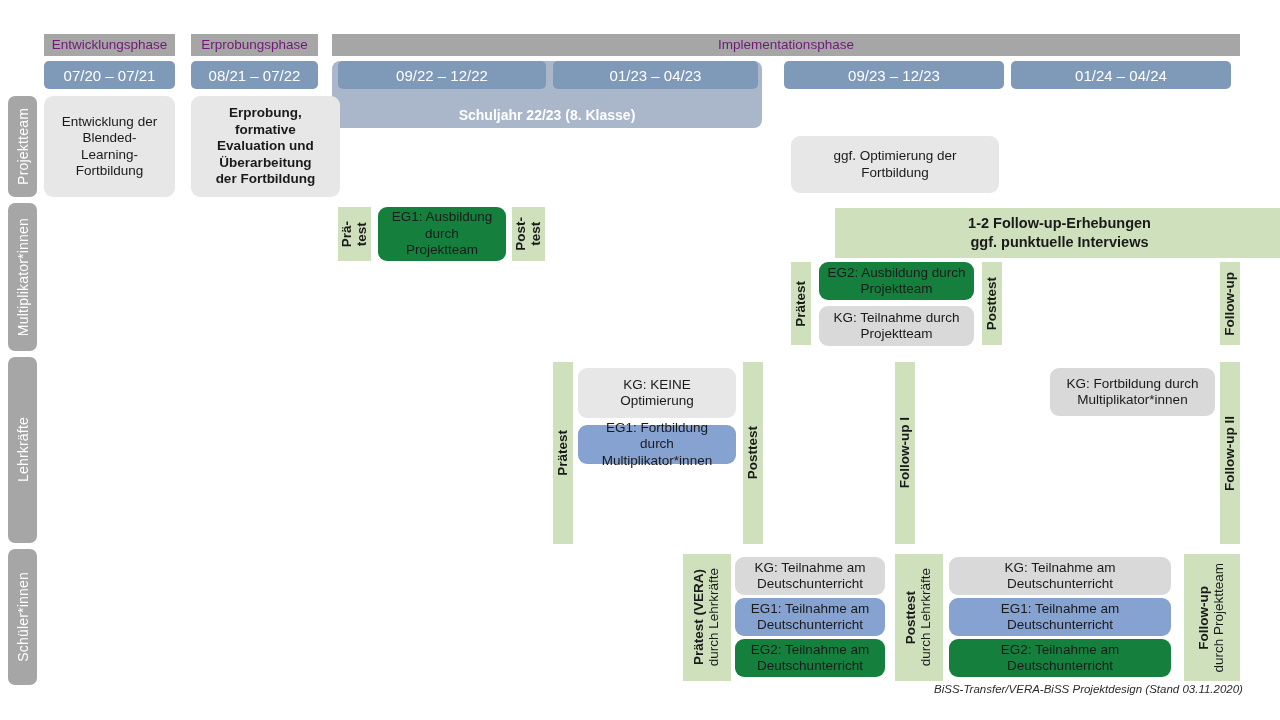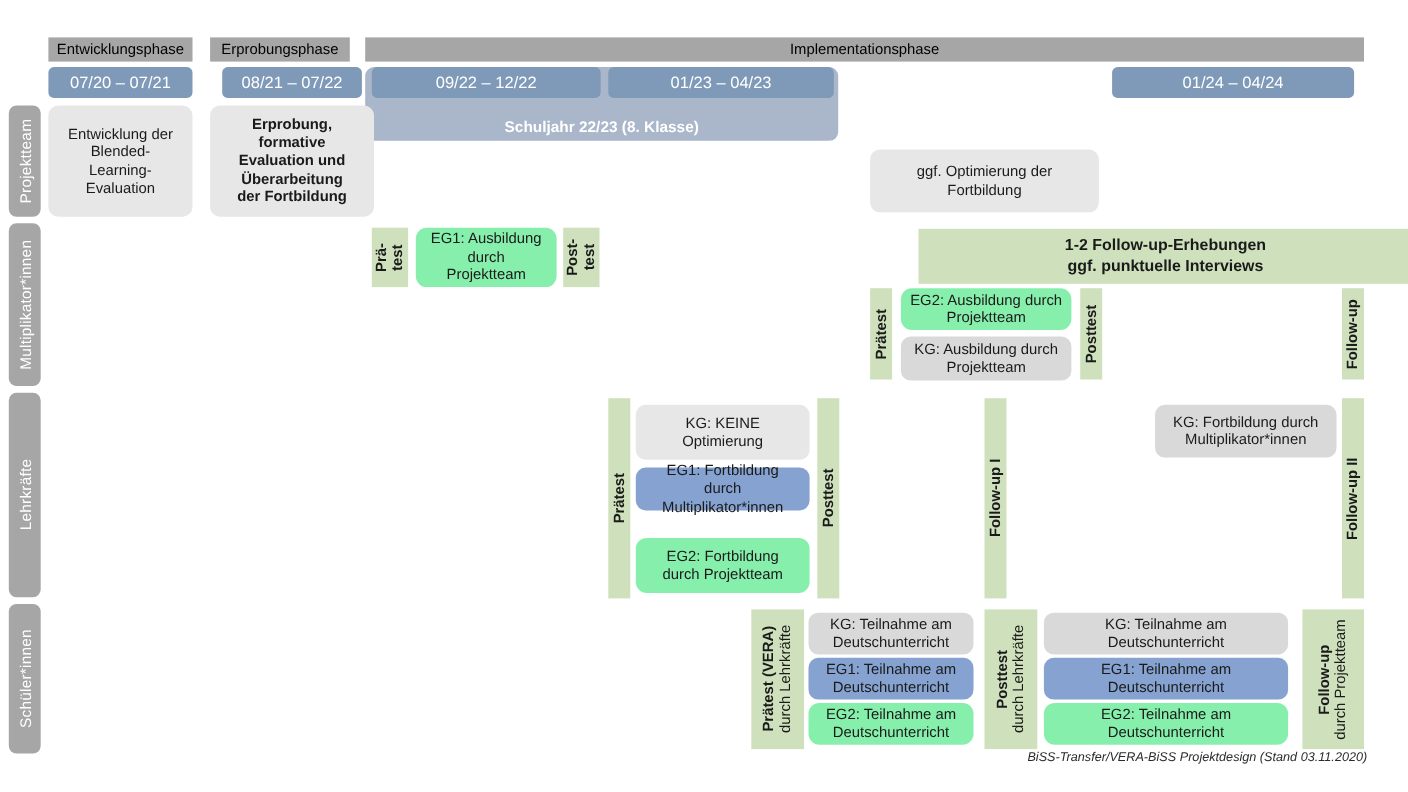--- a/index.html
+++ b/index.html
@@ -18,21 +18,21 @@
     width: 1280px;
     height: 720px;
     overflow: hidden;
     background: #ffffff;
   }
   .abs { position: absolute; box-sizing: border-box; }
 
   
   .phase-bar {
     background: #a6a6a6;
-    color: #000000;
+    color: #701a75;
     font-size: 13.5px;
     display: flex;
     align-items: center;
     justify-content: center;
     text-align: center;
     line-height: 1.1;
   }
   .period {
     background: #7f99b8;
     color: #ffffff;
@@ -78,21 +78,21 @@
     display: flex;
     align-items: center;
     justify-content: center;
     text-align: center;
     font-size: 13.5px;
     line-height: 1.22;
     padding: 2px 6px;
   }
   .card-grey   { background: #e7e7e7; color: #1a1a1a; }
   .card-grey2  { background: #d9d9d9; color: #1a1a1a; }
-  .card-blue-l { background: #86efac; color: #1a1a1a; border-radius: 10px; }
+  .card-blue-l { background: #15803d; color: #1a1a1a; }
   .card-blue-d { background: #85a2d0; color: #1a1a1a; }
 
   .testcol {
     background: #cfe1bc;
     display: flex;
     align-items: center;
     justify-content: center;
   }
   .testcol .vtxt {
     writing-mode: vertical-rl;
@@ -147,42 +147,43 @@
 
   <div class="abs phase-bar" style="left:44px;  top:34px; width:131px; height:22px;">Entwicklungsphase</div>
   <div class="abs phase-bar" style="left:191px; top:34px; width:127px; height:22px;">Erprobungsphase</div>
   <div class="abs phase-bar" style="left:332px; top:34px; width:908px; height:22px;">Implementationsphase</div>
 
   <div class="abs schoolyear-wrap" style="left:332px; top:61px; width:430px; height:67px;">
     <div class="schoolyear-label" style="padding-top:20px;">Schuljahr 22/23 (8. Klasse)</div>
   </div>
 
   <div class="abs period" style="left:44px;  top:61px; width:131px; height:28px;">07/20 – 07/21</div>
-  <div class="abs period" style="left:202px; top:61px; width:127px; height:28px;">08/21 – 07/22</div>
+  <div class="abs period" style="left:191px; top:61px; width:127px; height:28px;">08/21 – 07/22</div>
   <div class="abs period" style="left:338px; top:61px; width:208px; height:28px;">09/22 – 12/22</div>
   <div class="abs period" style="left:553px; top:61px; width:205px; height:28px;">01/23 – 04/23</div>
+  <div class="abs period" style="left:784px; top:61px; width:220px; height:28px;">09/23 – 12/23</div>
   <div class="abs period" style="left:1011px; top:61px; width:220px; height:28px;">01/24 – 04/24</div>
 
   <div class="abs rowlabel" style="left:8px; top:96px; width:29px; height:101px;">
     <span>Projektteam</span>
   </div>
   <div class="abs rowlabel" style="left:8px; top:203px; width:29px; height:148px;">
     <span>Multiplikator*innen</span>
   </div>
   <div class="abs rowlabel" style="left:8px; top:357px; width:29px; height:186px;">
     <span>Lehrkräfte</span>
   </div>
   <div class="abs rowlabel" style="left:8px; top:549px; width:29px; height:136px;">
     <span>Schüler*innen</span>
   </div>
 
   <div class="abs card card-grey two-line" style="left:44px; top:96px; width:131px; height:101px;">Entwicklung der
 Blended-
 Learning-
-Evaluation</div>
+Fortbildung</div>
   <div class="abs card card-grey two-line" style="left:191px; top:96px; width:149px; height:101px;font-weight:bold;">Erprobung,
 formative
 Evaluation und
 Überarbeitung
 der Fortbildung</div>
   <div class="abs card card-grey two-line" style="left:791px; top:136px; width:208px; height:57px;">ggf. Optimierung der
 Fortbildung</div>
 
   <div class="abs testcol" style="left:338px; top:207px; width:33px; height:54px;">
     <div class="vtxt two-line">Prä-
@@ -197,39 +198,37 @@
   </div>
 
   <div class="abs banner two-line" style="left:835px; top:208px; width:449px; height:50px;">1-2 Follow-up-Erhebungen
 ggf. punktuelle Interviews</div>
 
   <div class="abs testcol" style="left:791px; top:262px; width:20px; height:83px;">
     <div class="vtxt">Prätest</div>
   </div>
   <div class="abs card card-blue-l two-line" style="left:819px; top:262px; width:155px; height:38px;">EG2: Ausbildung durch
 Projektteam</div>
-  <div class="abs card card-grey2 two-line" style="left:819px; top:306px; width:155px; height:40px;">KG: Ausbildung durch
+  <div class="abs card card-grey2 two-line" style="left:819px; top:306px; width:155px; height:40px;">KG: Teilnahme durch
 Projektteam</div>
   <div class="abs testcol" style="left:982px; top:262px; width:20px; height:83px;">
     <div class="vtxt">Posttest</div>
   </div>
   <div class="abs testcol" style="left:1220px; top:262px; width:20px; height:83px;">
     <div class="vtxt">Follow-up</div>
   </div>
 
   <div class="abs testcol" style="left:553px; top:362px; width:20px; height:182px;">
     <div class="vtxt">Prätest</div>
   </div>
   <div class="abs card card-grey two-line" style="left:578px; top:368px; width:158px; height:50px;">KG:  KEINE
 Optimierung</div>
   <div class="abs card card-blue-d two-line" style="left:578px; top:425px; width:158px; height:39px;">EG1: Fortbildung
 durch
 Multiplikator*innen</div>
-  <div class="abs card card-blue-l two-line" style="left:578px; top:489px; width:158px; height:50px;">EG2: Fortbildung
-durch Projektteam</div>
   <div class="abs testcol" style="left:743px; top:362px; width:20px; height:182px;">
     <div class="vtxt">Posttest</div>
   </div>
   <div class="abs testcol" style="left:895px; top:362px; width:20px; height:182px;">
     <div class="vtxt">Follow-up I</div>
   </div>
   <div class="abs card card-grey2 two-line" style="left:1050px; top:368px; width:165px; height:48px;">KG: Fortbildung durch
 Multiplikator*innen</div>
   <div class="abs testcol" style="left:1220px; top:362px; width:20px; height:182px;">
     <div class="vtxt">Follow-up II</div>

